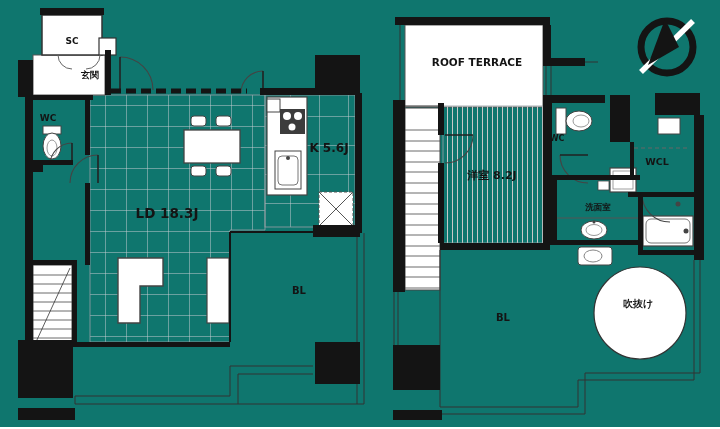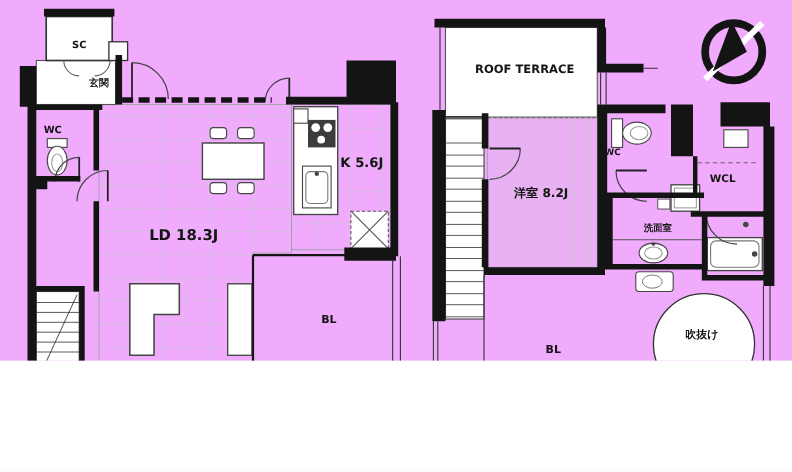--- a/index.html
+++ b/index.html
@@ -1,16 +1,16 @@
 <!DOCTYPE html>
 <html><head>
 <meta charset="utf-8">
 <style>
   html,body{margin:0;padding:0;background:#ffffff;}
-  #stage{position:relative;width:720px;height:328px;background:#f0abfc;overflow:hidden;}
+  #stage{position:relative;width:720px;height:427px;background:#0f766e;overflow:hidden;}
   svg{display:block;}
   .lbl{font-family:"DejaVu Sans","Liberation Sans",sans-serif;font-weight:bold;fill:#141414;}
 </style>
 </head>
 <body>
 
 <div id="stage">
 <svg width="720" height="429" viewBox="0 0 720 429">
   <defs>
     <pattern id="gLD" width="21" height="21" patternUnits="userSpaceOnUse">

